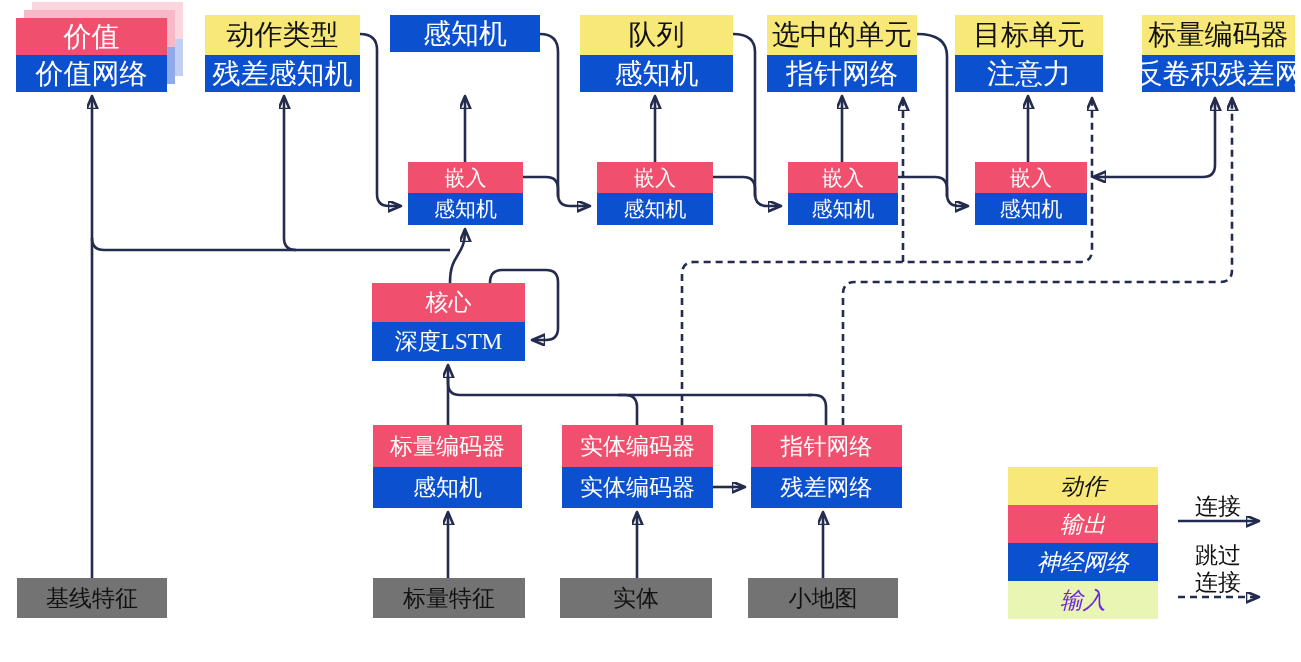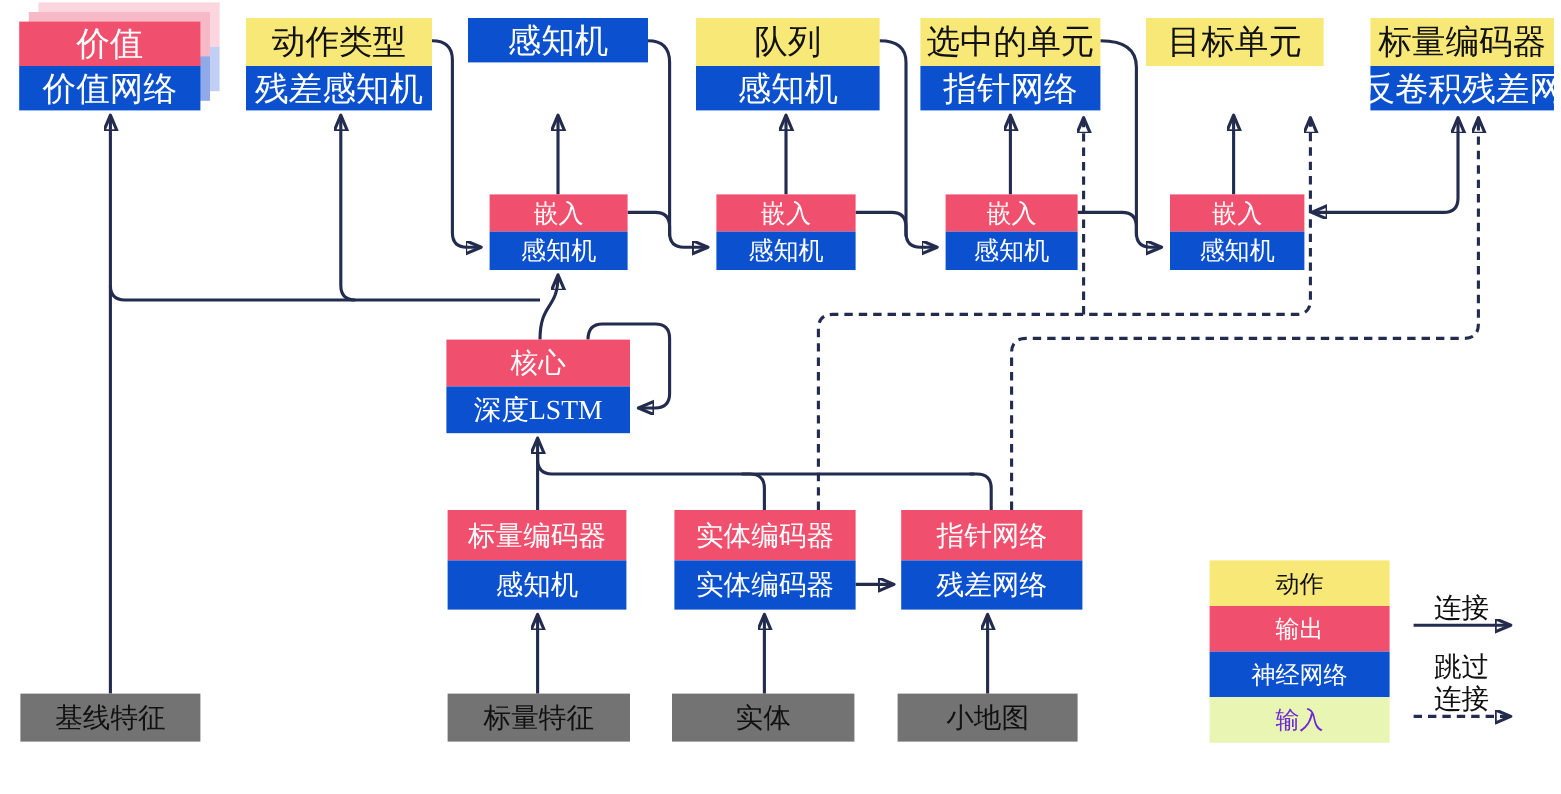--- a/index.html
+++ b/index.html
@@ -26,21 +26,21 @@
   .core .band.top{height:39px;}
   .core .band.bot{height:39px;}
   .enc .band{font-size:23px;}
   .enc .band.top{height:42px;}
   .enc .band.bot{height:41px;}
   .input-node{position:absolute;height:40px;display:flex;align-items:center;justify-content:center;
     background:#737373;color:#111111;font-size:23px;}
   .shadow{position:absolute;display:flex;flex-direction:column;}
   .shadow div{width:100%;}
   .legend{position:absolute;left:1008px;top:467px;width:150px;}
-  .legend .band{height:38px;font-size:20px;}
+  .legend .band{height:38px;font-size:23px;font-style:italic;}
   .wire-label{position:absolute;color:#111111;font-size:23px;text-align:center;width:90px;}
 </style>
 </head>
 <body>
 
 <div class="canvas">
 
   <svg class="wires" viewBox="0 0 1301 662">
     <defs>
       <marker id="arr" markerUnits="userSpaceOnUse" markerWidth="15" markerHeight="13" refX="12" refY="5.5" orient="auto-start-reverse">
@@ -104,20 +104,21 @@
   <div class="node head" style="left:580px;top:15px;width:153px;">
     <div class="band yellow top">队列</div>
     <div class="band blue bot">感知机</div>
   </div>
   <div class="node head" style="left:767px;top:15px;width:150px;">
     <div class="band yellow top">选中的单元</div>
     <div class="band blue bot">指针网络</div>
   </div>
   <div class="node head" style="left:955px;top:15px;width:148px;">
     <div class="band yellow top">目标单元</div>
+    <div class="band blue bot">注意力</div>
   </div>
   <div class="node head" style="left:1142px;top:15px;width:153px;">
     <div class="band yellow top">标量编码器</div>
     <div class="band blue bot">反卷积残差网</div>
   </div>
 
   <div class="node embed" style="left:408px;top:162px;width:115px;">
     <div class="band red top">嵌入</div>
     <div class="band blue bot">感知机</div>
   </div>

